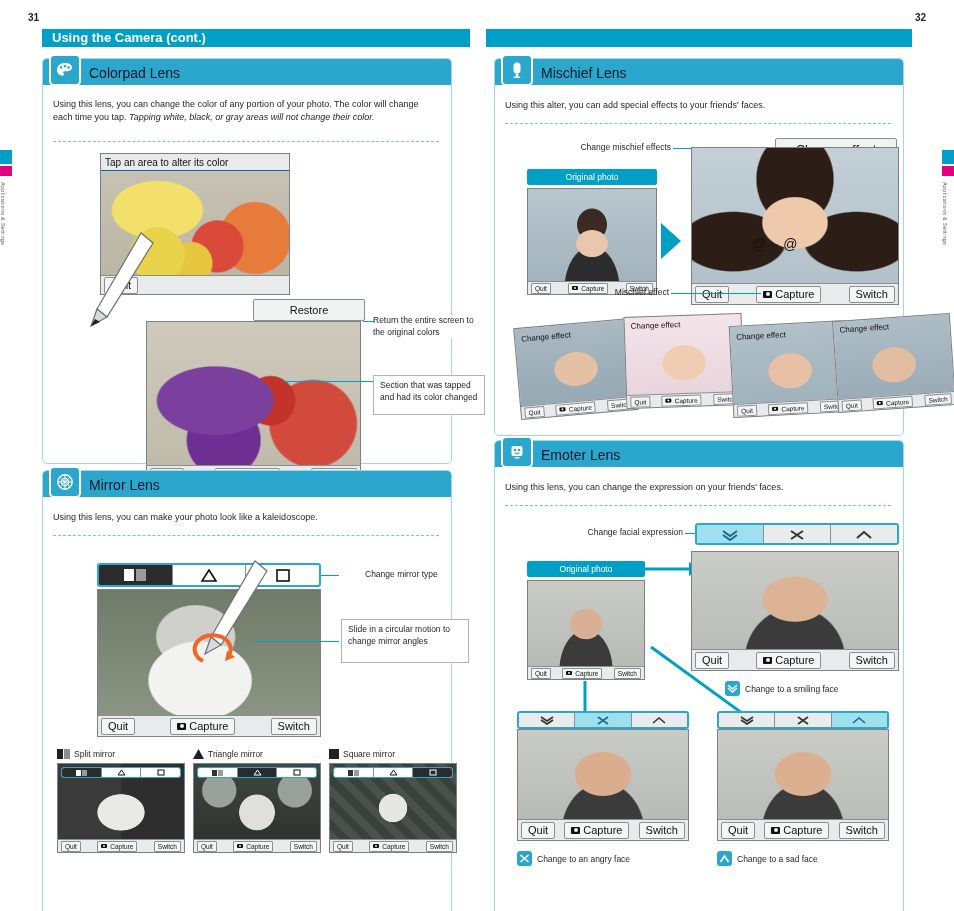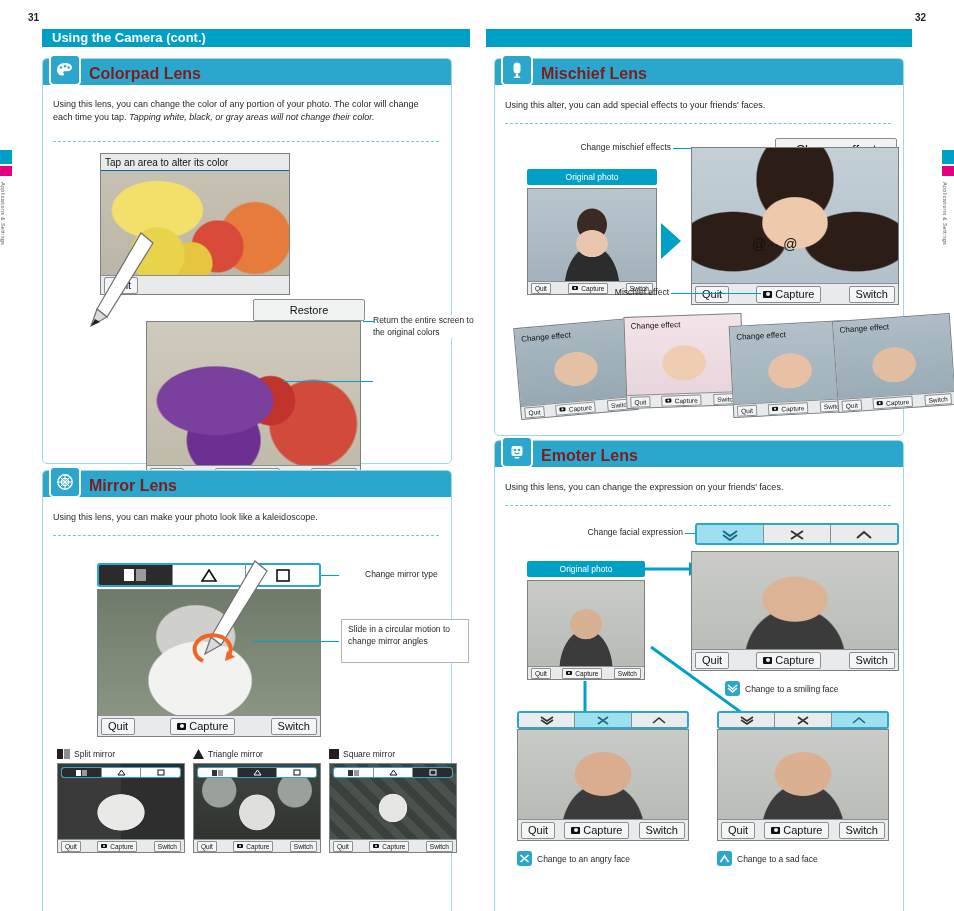--- a/index.html
+++ b/index.html
@@ -39,21 +39,21 @@
   
   .section{
     position:absolute;border:1px solid #9fd9e9;border-radius:5px;
     background:#fff;box-sizing:border-box;
   }
   .sectionhdr{
     position:absolute;left:0;top:0;height:26px;width:100%;
     background:#2ba7cd;border-radius:4px 4px 0 0;box-sizing:border-box;
   }
   .sectionhdr .title{
-    position:absolute;left:46px;top:6px;color:#7f1d1d;font-size:16px;font-weight:bold;
+    position:absolute;left:46px;top:6px;color:#0f172a;font-size:14px;font-weight:normal;
   }
   .lensicon{
     position:absolute;left:6px;top:-5px;width:32px;height:32px;border-radius:5px;
     background:#2ba7cd;border:2px solid #fff;box-sizing:border-box;
     display:flex;align-items:center;justify-content:center;
   }
   .lensicon svg{display:block;}
   .sectionbody{position:absolute;left:0;top:26px;width:100%;}
   .bodytext{
     font-size:9px;line-height:13px;color:#231f20;
@@ -224,20 +224,21 @@
       </div>
     </div>
 
     <svg style="position:absolute;left:40px;top:170px;" width="120" height="130">
       <polygon points="58,4 70,14 24,88 14,80" fill="#ffffff" stroke="#6d6e71" stroke-width="1.2"></polygon>
       <polygon points="24,88 14,80 8,97" fill="#d9dadb" stroke="#6d6e71" stroke-width="1.2"></polygon>
       <polygon points="8,97 12,90 17,93" fill="#231f20"></polygon>
     </svg>
 
     <div class="calloutbox" style="left:330px;top:256px;width:112px;border:none;padding:0;">Return the entire screen to the original colors</div>
+    <div class="calloutbox" style="left:330px;top:316px;width:112px;height:40px;">Section that was tapped and had its color changed</div>
     <div class="capline h" style="left:320px;top:262px;width:12px;"></div>
     <div class="capline h" style="left:240px;top:322px;width:90px;"></div>
   </div>
 
   <div class="section" style="left:42px;top:470px;width:410px;height:488px;">
     <div class="sectionhdr">
       <div class="title">Mirror Lens</div>
     </div>
     <div class="lensicon">
       <svg width="22" height="22" viewBox="0 0 22 22">

